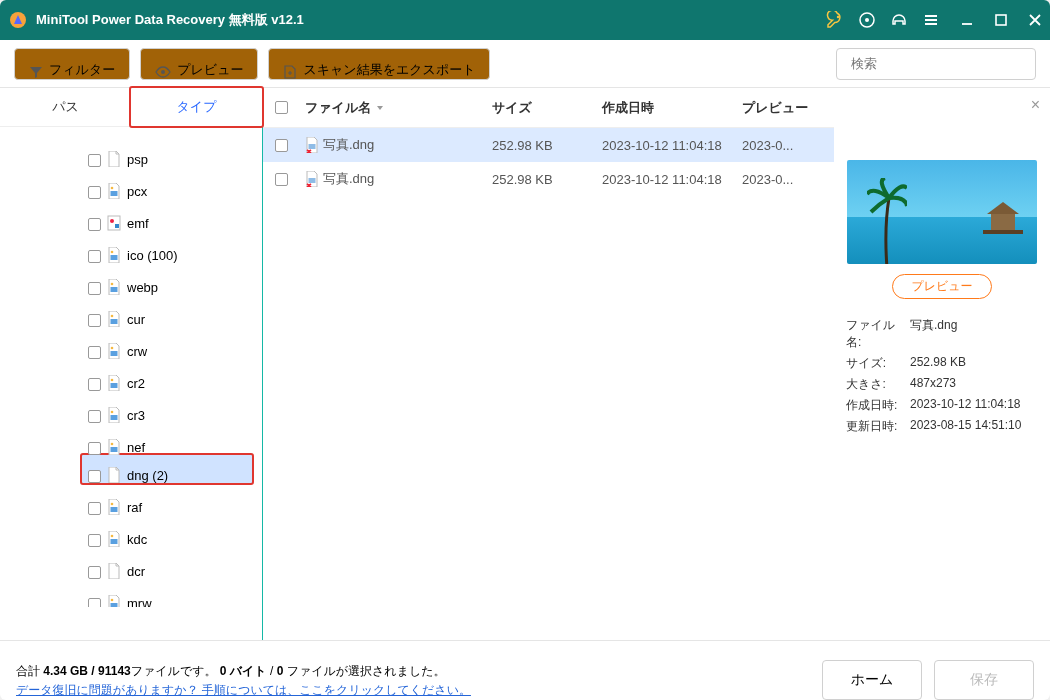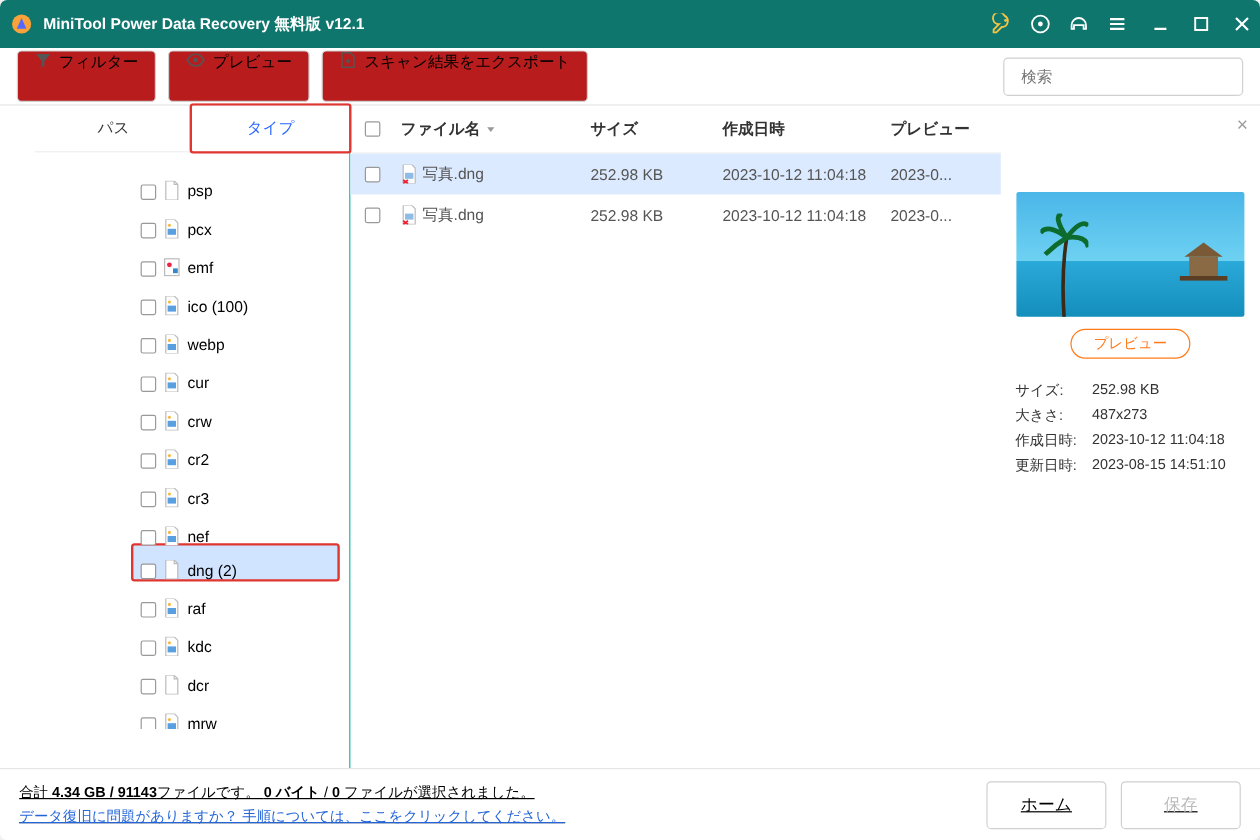--- a/index.html
+++ b/index.html
@@ -9,26 +9,26 @@
 
 .titlebar { background: #0f766e; height: 40px; display: flex; align-items: center; padding: 0 8px; color: #fff; font-size: 13px; }
 .titlebar .logo { width: 20px; height: 20px; margin-right: 8px; display: flex; align-items: center; justify-content: center; }
 .titlebar .title { flex: 1; font-weight: bold; }
 .titlebar .icons { display: flex; gap: 14px; align-items: center; }
 .titlebar .ticon { width: 18px; height: 18px; display: flex; align-items: center; justify-content: center; cursor: pointer; }
 .titlebar .wicon { width: 14px; height: 14px; display: flex; align-items: center; justify-content: center; cursor: pointer; margin-left: 6px;}
 
 
 .toolbar { height: 48px; padding: 8px 14px; display: flex; align-items: center; gap: 10px; border-bottom: 1px solid #e5e5e5; }
-.btn { border: 1px solid #d0d0d0; background: #b91c1c; border-radius: 4px; height: 43px; display: flex; align-items: flex-start; padding: 0 14px; font-size: 13px; gap: 6px; cursor: pointer; }
+.btn { border: 1px solid #d0d0d0; background: #a16207; border-radius: 4px; height: 32px; display: flex; align-items: flex-end; padding: 0 14px; font-size: 13px; gap: 6px; cursor: pointer; }
 .search { margin-left: auto; border: 1px solid #d0d0d0; border-radius: 4px; height: 32px; width: 200px; display: flex; align-items: center; padding: 0 8px; gap: 6px; color: #888; font-size: 13px; }
 .search input { border: none; outline: none; flex: 1; font-size: 13px; }
 
 
-.main { flex: 1; display: flex; min-height: 0; padding-left: 29px; }
+.main { flex: 1; display: flex; min-height: 0; }
 
 
 .tabs { position: relative; width: 262px; }
 .tabbar { display: flex; border-bottom: 1px solid #eee; }
 .tab { flex: 1; text-align: center; padding: 10px 0; font-size: 13px; cursor: pointer; color: #333; }
 .tab.active { color: #2968ff; font-weight: normal; border: 2px solid #e0362f; border-radius: 3px; margin: -2px; }
 
 
 .tree { padding-top: 8px; overflow-y: auto; height: 480px; }
 .tree-item { display: flex; align-items: flex-end; height: 32px; padding-left: 88px; font-size: 13px; cursor: pointer; gap: 6px; }
@@ -57,21 +57,21 @@
 .preview .close-x { position:absolute; top:8px; right:10px; color:#999; cursor:pointer; font-size:16px; }
 .preview .thumb { width: 190px; height: 104px; border-radius: 2px; margin: 56px auto 10px; background: linear-gradient(to bottom, #4ab6e8 0%, #6ed1f2 55%, #2ba9d8 55%, #148fbc 100%); position:relative; overflow:hidden; }
 .preview .palm { position:absolute; left:20px; bottom:-4px; width:40px; height:90px; }
 .preview .hut  { position:absolute; right:14px; bottom:30px; width:40px; height:34px; }
 .preview-btn { display:block; margin:0 auto 16px; border:1px solid #ff7a1a; color:#ff7a1a; background:#fff; border-radius:14px; padding:3px 18px; font-size:12px; cursor:pointer; }
 .preview table { width:100%; font-size:12px; border-collapse:collapse; }
 .preview td { padding: 2px 0; vertical-align: top; }
 .preview td.k { width: 64px; color:#333; }
 
 
-.statusbar { border-top: 1px solid #e5e5e5; height: 60px; display: flex; align-items: center; padding: 0 16px; font-size: 12px; text-decoration: underline; }
+.statusbar { border-top: 1px solid #e5e5e5; height: 60px; display: flex; align-items: flex-end; padding: 0 16px; font-size: 12px; }
 .statusleft { flex:1; line-height: 1.6; }
 .statusleft a { color: #2465d8; text-decoration: underline; cursor:pointer; }
 .home-btn, .save-btn { border:1px solid #d0d0d0; background:#fff; border-radius:4px; height: 40px; width: 100px; font-size:14px; margin-left:12px; cursor:pointer; }
 .save-btn { color: #bbb; }
 
 
 .tree::-webkit-scrollbar { width: 6px; }
 .tree::-webkit-scrollbar-thumb { background:#ccc; border-radius:3px; }
 
 svg { display:block; }
@@ -363,20 +363,24 @@
         </svg>
         <svg class="hut" viewBox="0 0 40 34">
           <path d="M4 14 L20 2 L36 14 Z" fill="#7a5a36"></path>
           <rect x="8" y="14" width="24" height="16" fill="#8a6a44"></rect>
           <rect x="0" y="30" width="40" height="4" fill="#5a3f24"></rect>
         </svg>
       </div>
       <button class="preview-btn">プレビュー</button>
       <table>
         <tbody>
+            <tr>
+              <td class="k">ファイル名:</td>
+              <td>写真.dng</td>
+            </tr>
         <tr>
               <td class="k">サイズ:</td>
               <td>252.98 KB</td>
             </tr>
         <tr>
               <td class="k">大きさ:</td>
               <td>487x273</td>
             </tr>
         <tr>
               <td class="k">作成日時:</td>

